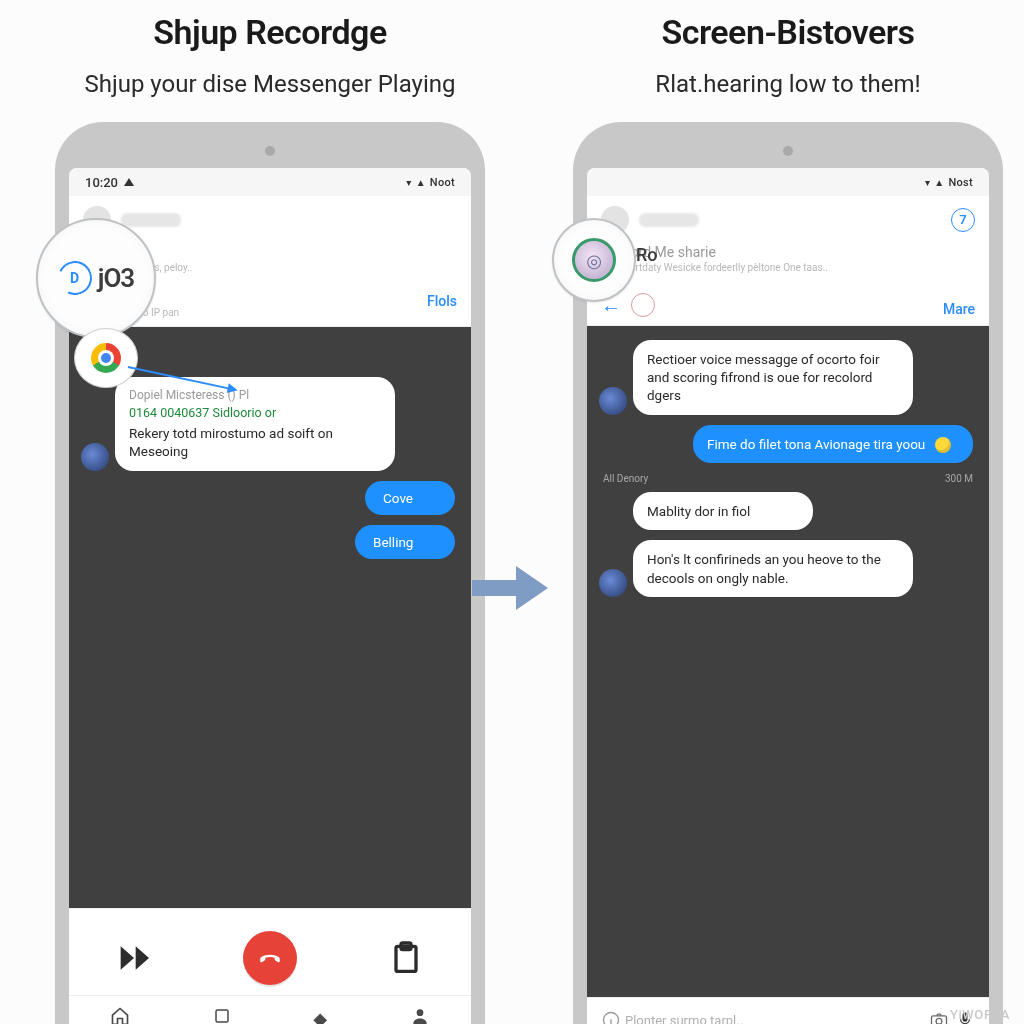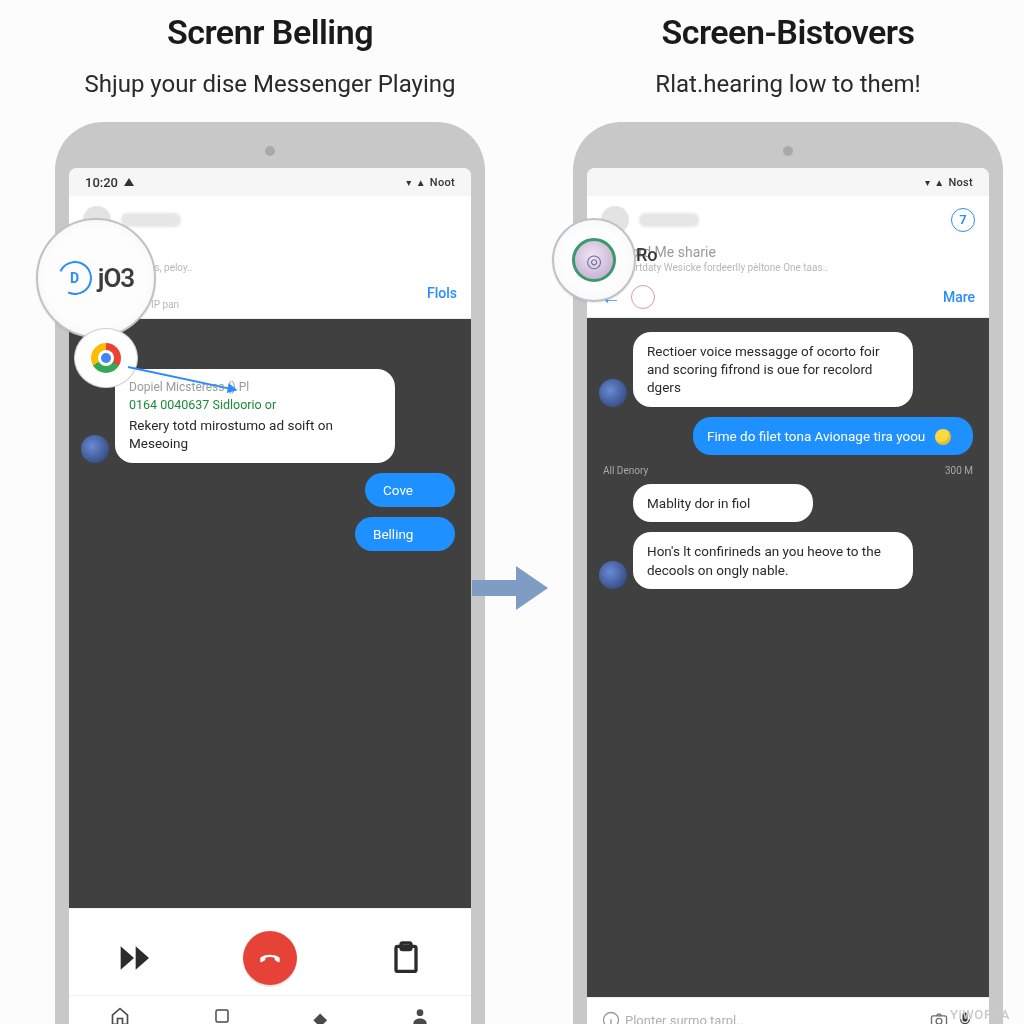--- a/index.html
+++ b/index.html
@@ -29,21 +29,21 @@
 .wifi-ic::before { content:"▾"; font-size:10px; color:#333; }
 
 
 .chat-header { background: #fff; border-bottom: 1px solid #eee; padding: 10px 14px 8px 14px; position: relative; }
 .ch-row1 { display: flex; align-items: center; gap: 10px; }
 .ch-avatar { width: 28px; height: 28px; border-radius: 50%; background: #e3e3e3; }
 .ch-fadetitle { width: 60px; height: 14px; background: #e6e6e6; border-radius: 6px; filter: blur(1px); }
 .ch-action { margin-left: auto; width: 24px; height: 24px; border: 1.5px solid #2a8cff; border-radius: 50%; color: #2a8cff; font-size: 13px; text-align: center; line-height: 22px; font-weight: 600; }
 .ch-title { font-size: 14px; color: #9a9a9a; margin-top: 10px; }
 .ch-sub { font-size: 10px; color: #b8b8b8; margin-top: 2px; }
-.ch-row2 { display: flex; align-items: center; margin-top: 12px; gap: 10px; }
+.ch-row2 { display: flex; align-items: flex-end; margin-top: 20px; gap: 10px; }
 .arrow-back { color: #2a8cff; font-size: 20px; font-weight: 600; }
 .ch-smallav { width: 24px; height: 24px; border: 1px solid #d99; border-radius: 50%; display:inline-block; background:#fff; }
 .ch-link { margin-left: auto; color: #2a8cff; font-size: 14px; font-weight: 500; }
 .ch-hint { font-size: 10px; color: #b8b8b8; margin-left: 48px; margin-top: -2px; }
 
 
 .chat-body { flex: 1; background: #404040; padding: 14px 10px; overflow: hidden; position: relative; }
 .msg-in, .msg-out { max-width: 280px; border-radius: 18px; padding: 10px 14px; font-size: 13.5px; line-height: 1.35; margin-bottom: 10px; position: relative; }
 .msg-in { background: #fff; color: #2a2a2a; margin-left: 36px; box-shadow: 0 1px 1px rgba(0,0,0,.05); }
 .msg-out { background: #1e90ff; color: #fff; margin-left: auto; margin-right: 6px; }
@@ -92,21 +92,21 @@
 .center-arrow { position: absolute; left: 470px; top: 560px; width: 80px; height: 56px; }
 .center-arrow svg { width: 100%; height: 100%; }
 
 
 .wm { position:absolute; right: 14px; bottom: 2px; font-size: 13px; color: #c9c9c9; letter-spacing: .6px; font-weight:500; }
 </style>
 </head>
 <body>
 
 <div class="panel panel-left">
-  <div class="panel-title">Screnr Belling</div>
+  <div class="panel-title">Shjup Recordge</div>
   <div class="panel-sub">Shjup your dise Messenger Playing</div>
 
   <div class="phone">
     <div class="screen">
 
       <div class="statusbar">
         <div class="sb-left">
           <span>10:20</span>
           <span class="navarrow"></span>
         </div>

